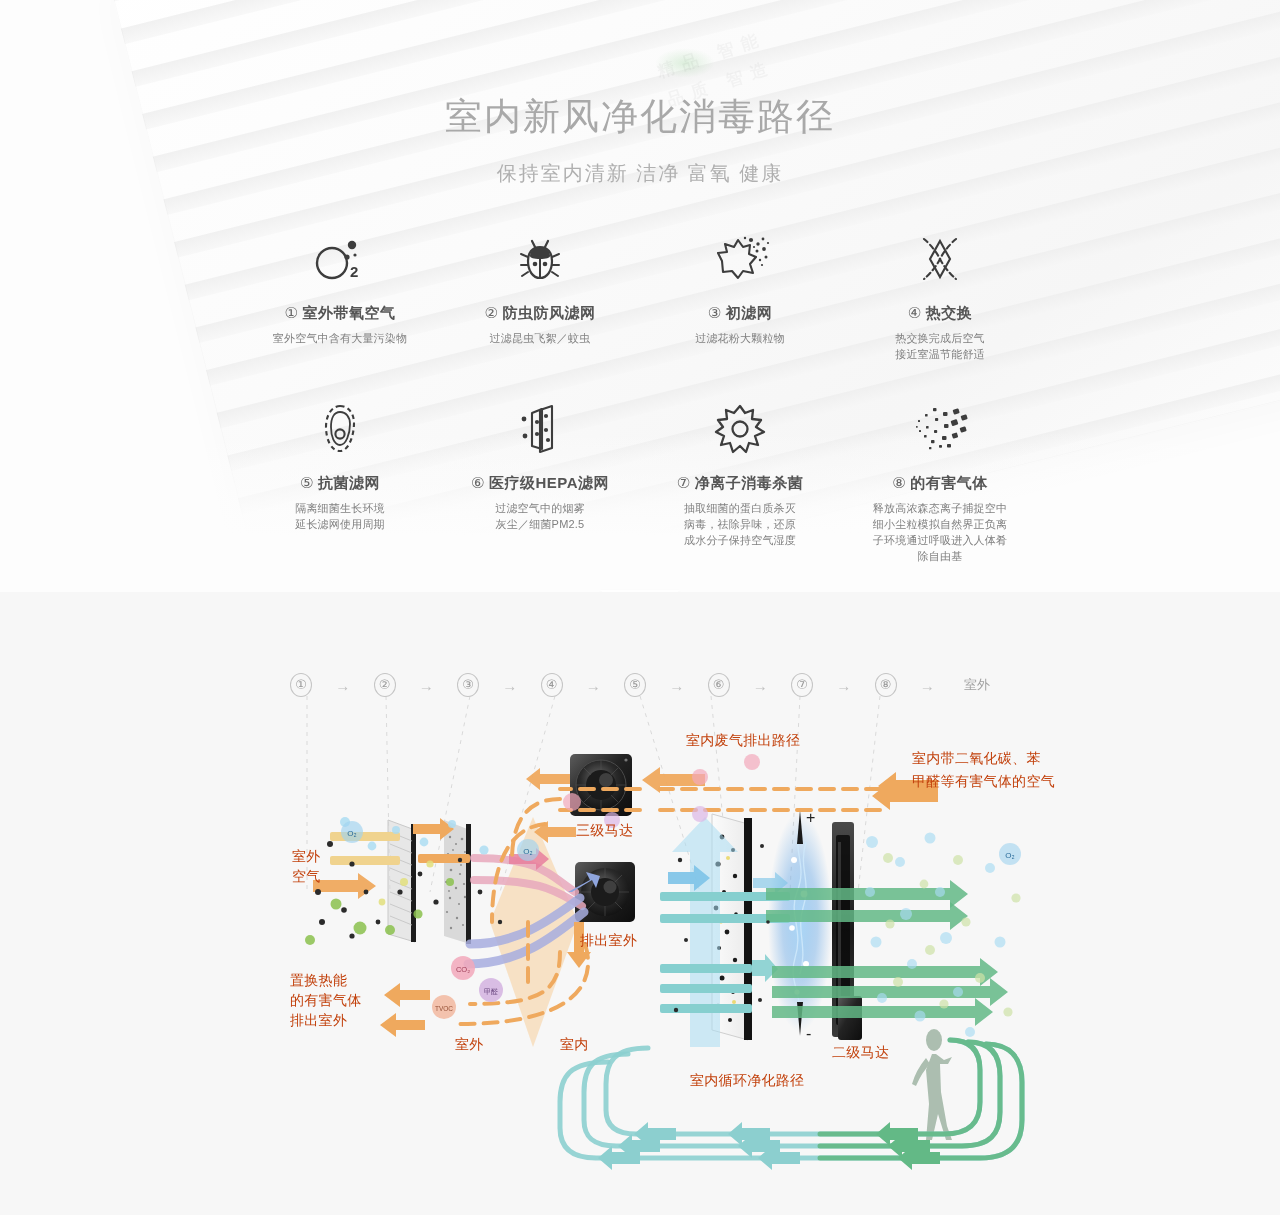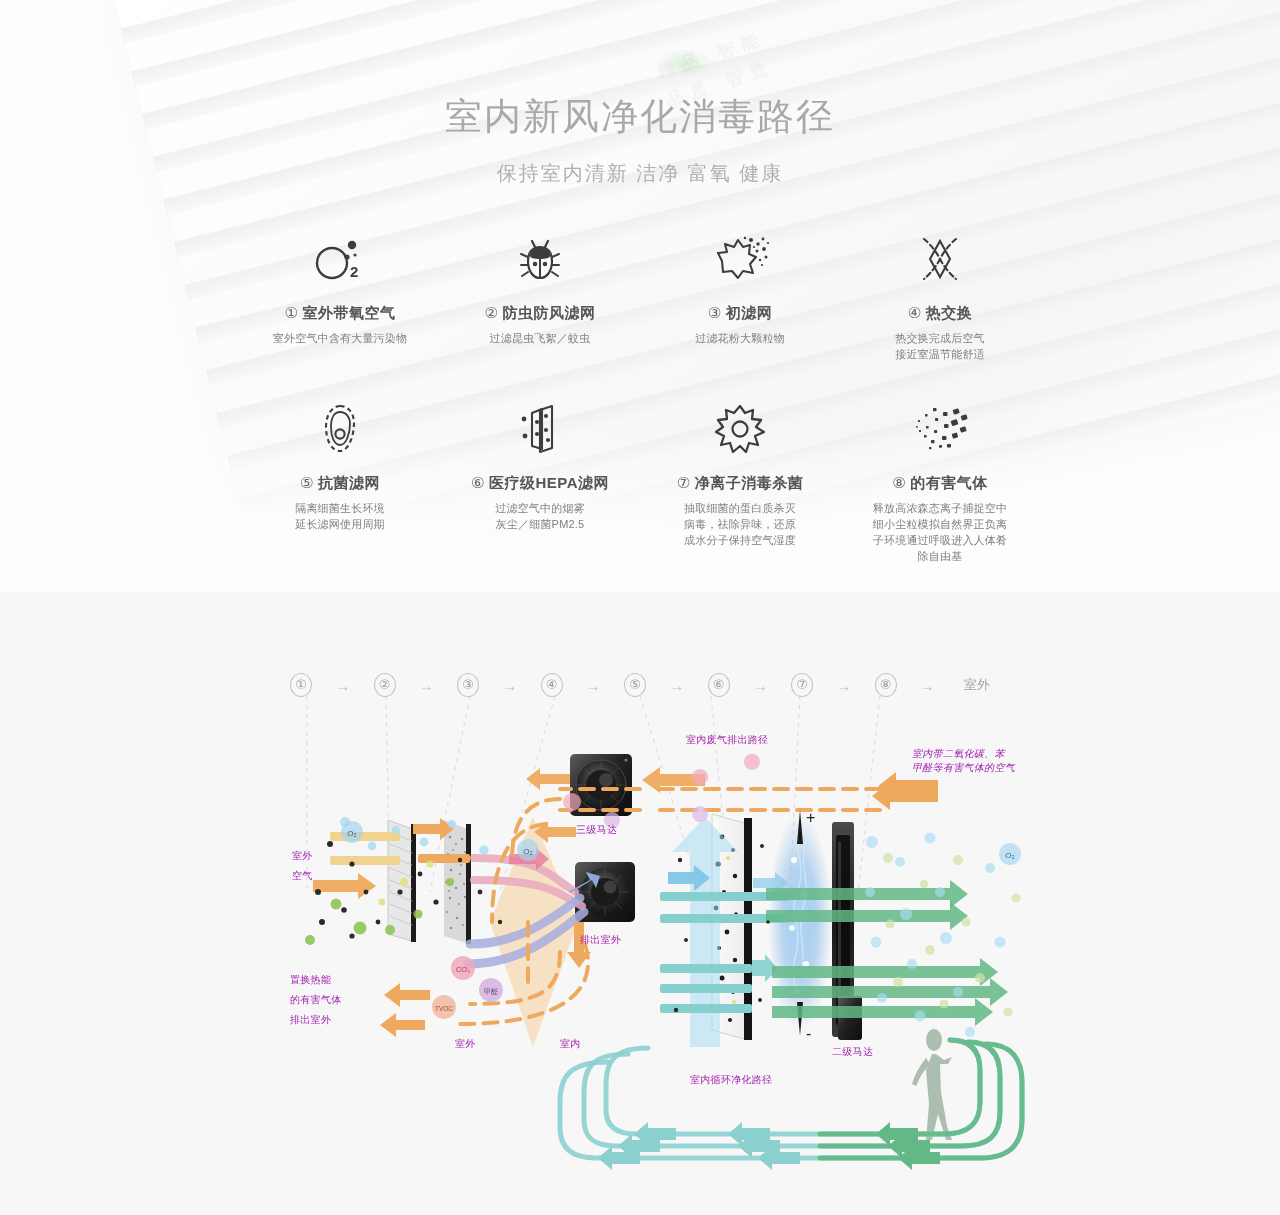--- a/index.html
+++ b/index.html
@@ -115,21 +115,21 @@
     display: flex; align-items: center; gap: 0; z-index: 6;
   }
   .flow-node {
     width: 22px; height: 24px; border: 1px solid #c5c5c5; border-radius: 50%;
     color: #9a9a9a; font-size: 13px; line-height: 22px; text-align: center;
   }
   .flow-arrow { flex: 1; text-align: center; color: #c0c0c0; font-size: 15px; }
   .flow-end { margin-left: 6px; color: #a0a0a0; font-size: 13px; white-space: nowrap; }
 
   .dia-label {
-    position: absolute; color: #a21caf; font-size: 10px; line-height: 20px;
+    position: absolute; color: #c2410c; font-size: 14px; line-height: 20px;
     white-space: pre-line; z-index: 7; letter-spacing: .3px;
   }
 
   svg.layer { position:absolute; left:0; top:0; width:1280px; height:623px; }
 </style>
 </head>
 <body>
 
 <div id="page">
 
@@ -723,21 +723,21 @@
           <circle cx="760" cy="408" r="2"></circle>
         <circle cx="680" cy="268" r="2.2"></circle>
           <circle cx="686" cy="348" r="2"></circle>
           <circle cx="676" cy="418" r="2.2"></circle>
       </g>
     </svg>
 
     <div class="dia-label" style="left:292px; top:254px;">室外
 空气</div>
     <div class="dia-label" style="left:686px; top:138px;">室内废气排出路径</div>
-    <div class="dia-label" style="left:912px; top:155px; line-height:14px;font-style:italic;">室内带二氧化碳、苯
+    <div class="dia-label" style="left:912px; top:155px; line-height:23px;">室内带二氧化碳、苯
 甲醛等有害气体的空气</div>
     <div class="dia-label" style="left:290px; top:378px;">置换热能
 的有害气体
 排出室外</div>
     <div class="dia-label" style="left:576px; top:228px;">三级马达</div>
     <div class="dia-label" style="left:580px; top:338px;">排出室外</div>
     <div class="dia-label" style="left:832px; top:450px;">二级马达</div>
     <div class="dia-label" style="left:455px; top:442px;">室外</div>
     <div class="dia-label" style="left:560px; top:442px;">室内</div>
     <div class="dia-label" style="left:690px; top:478px;">室内循环净化路径</div>

